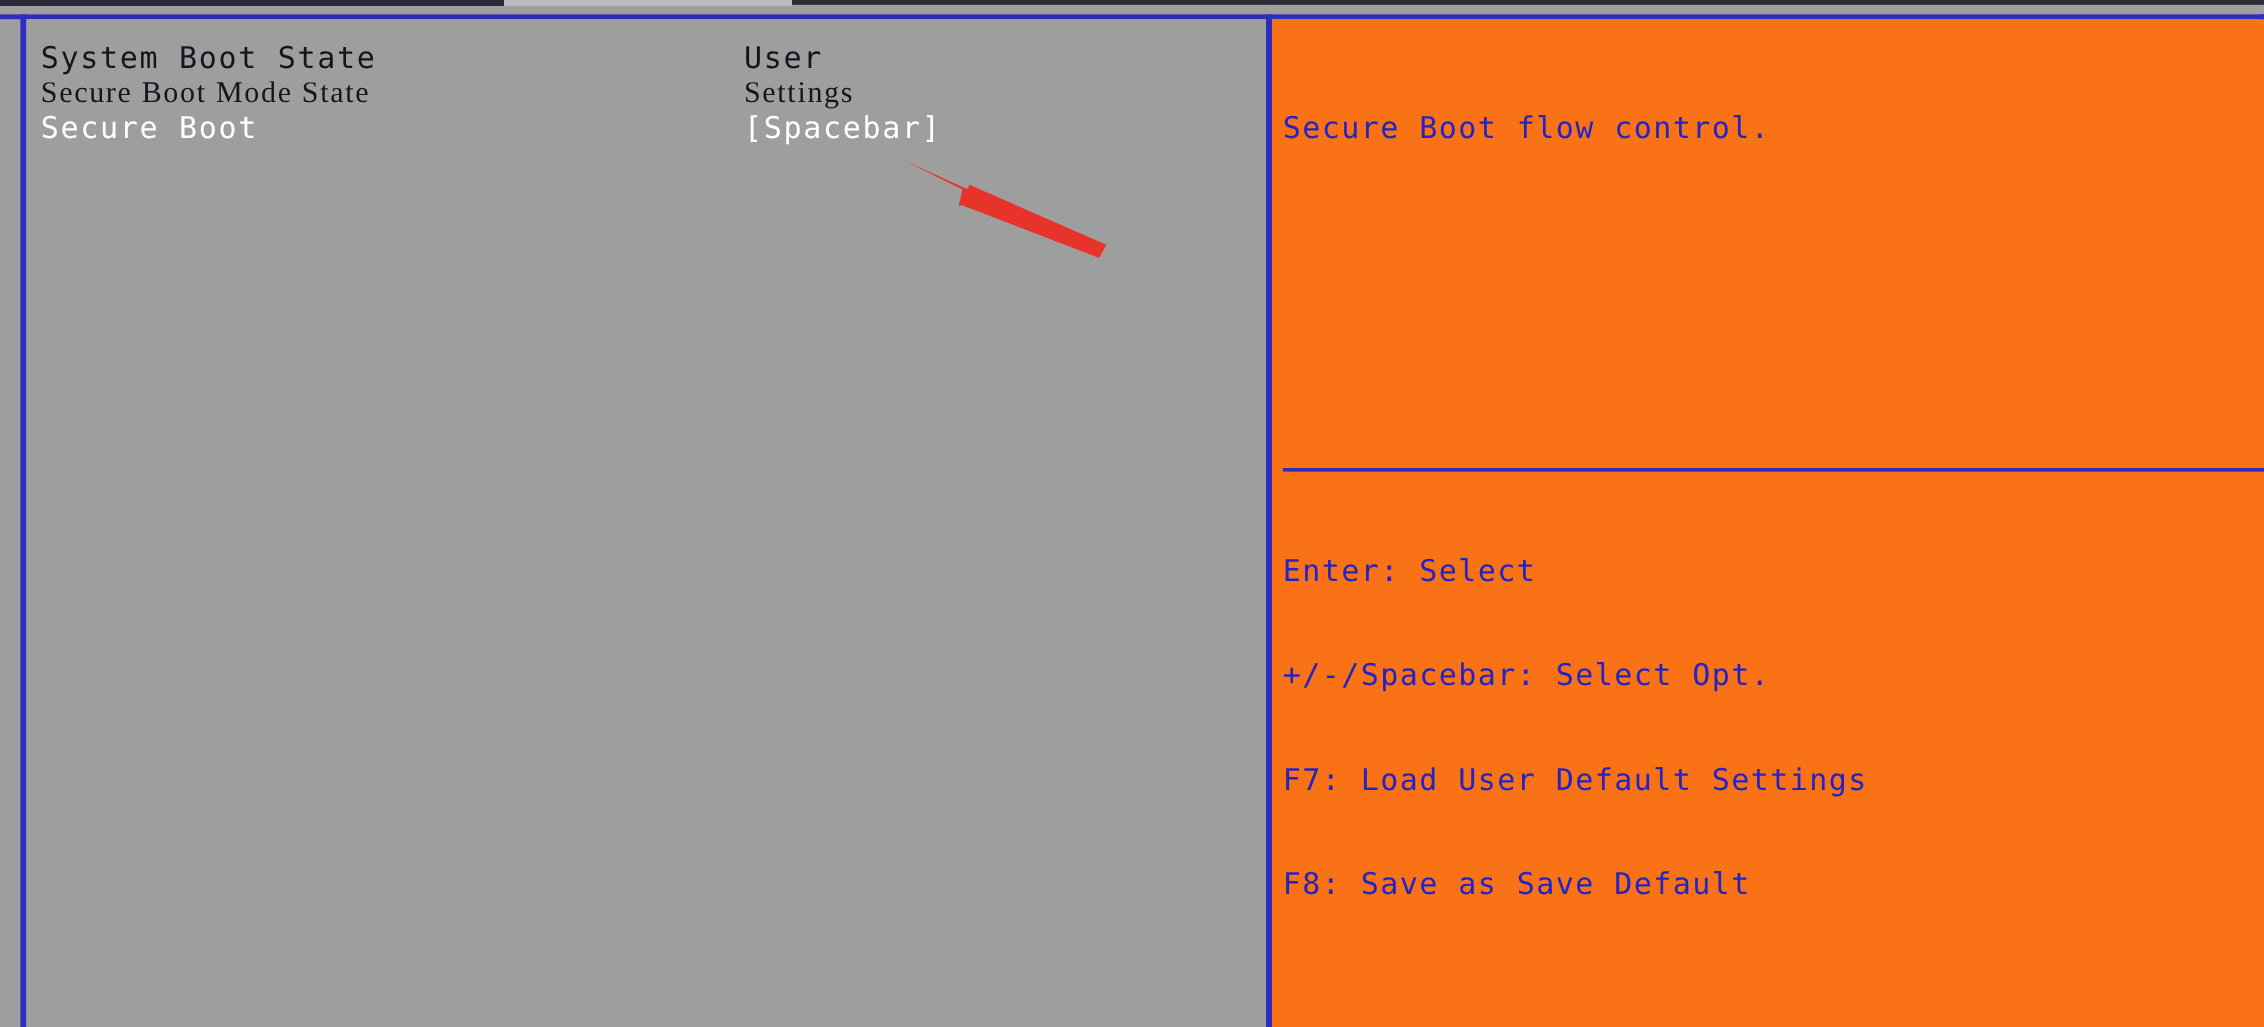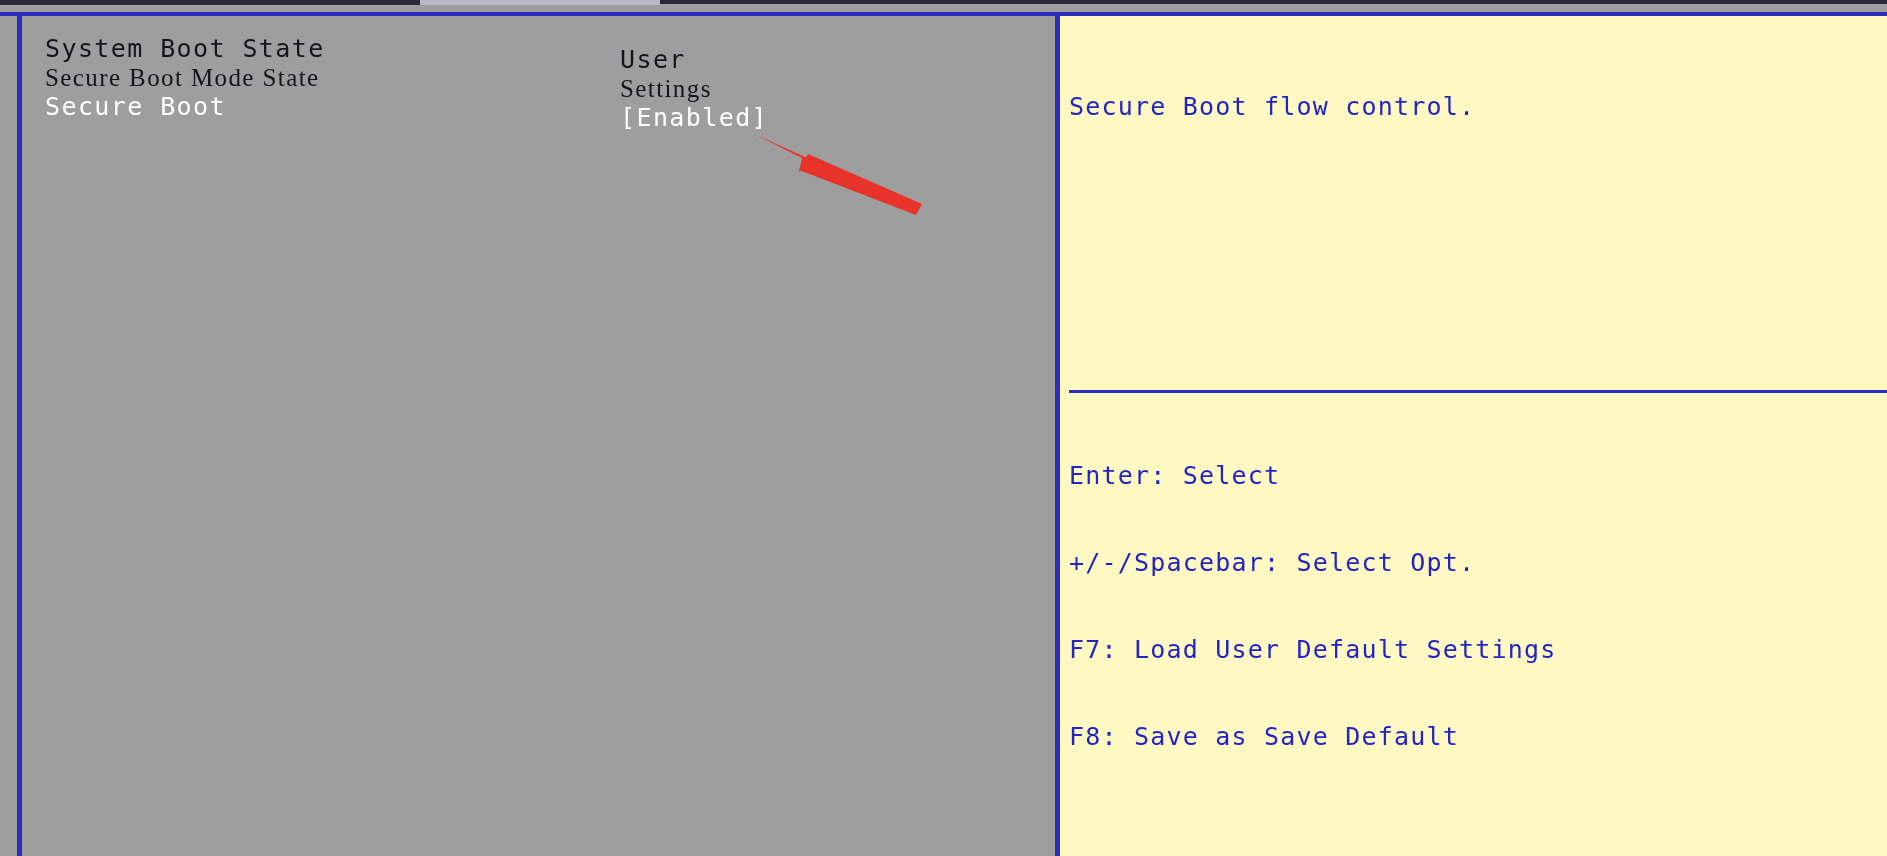--- a/index.html
+++ b/index.html
@@ -92,38 +92,38 @@
     left: 0;
     width: 1033px;
     height: 34px;
     line-height: 34px;
     white-space: pre;
     font-size: 25px;
     letter-spacing: 1.4px;
   }
   .setting-row .lbl {
     position: absolute;
-    left: 23px;
+    left: 12px;
     top: 0;
   }
   .setting-row .val {
     position: absolute;
     left: 598px;
-    top: 11px;
+    top: 0;
   }
   .text-dark   { color: #15151d; }
   .text-light  { color: #ffffff; text-align: right; }
 
   
   #help-pane {
     position: absolute;
     left: 1060px; top: 16px;
     width: 827px;
     height: 840px;
-    background: #fef9c3;
+    background: #f97316;
   }
   .help-text, .keys-text {
     position: absolute;
     left: 9px;
     white-space: pre;
     color: #2424c4;
     font-size: 25px;
     line-height: 29px;
     letter-spacing: 1.2px;
   }
@@ -177,21 +177,21 @@
       <span class="val text-dark">User</span>
     </div>
 
     <div class="setting-row" style="top:45px;font-family:Liberation Serif, serif;">
       <span class="lbl text-dark">Secure Boot Mode State</span>
       <span class="val text-dark">Settings</span>
     </div>
 
     <div class="setting-row" style="top:74px;">
       <span class="lbl text-light">Secure Boot</span>
-      <span class="val text-light">[Enabled]</span>
+      <span class="val text-light">[Spacebar]</span>
     </div>
 
   </div>
 
   <div id="help-pane">
 
     <div class="help-text">
       <span class="help-line">Secure Boot flow control.</span>
     </div>
 

